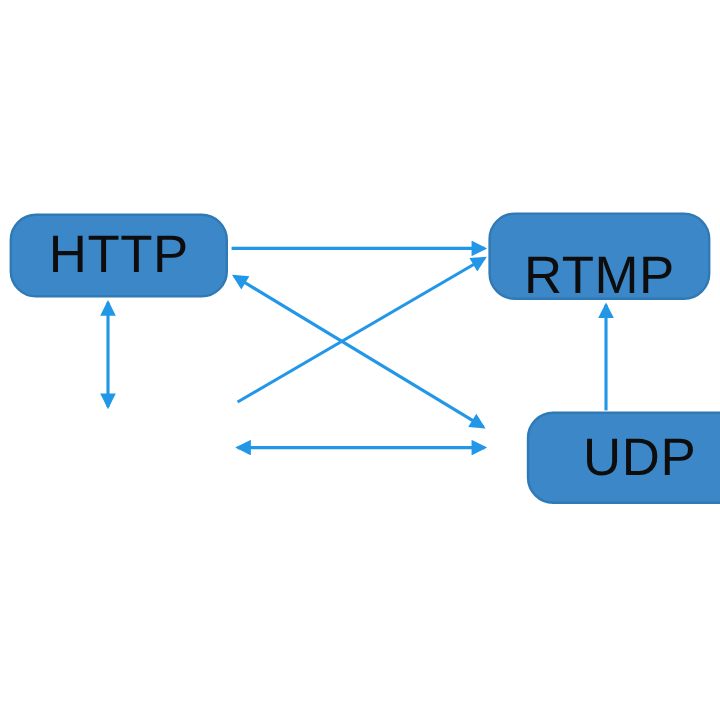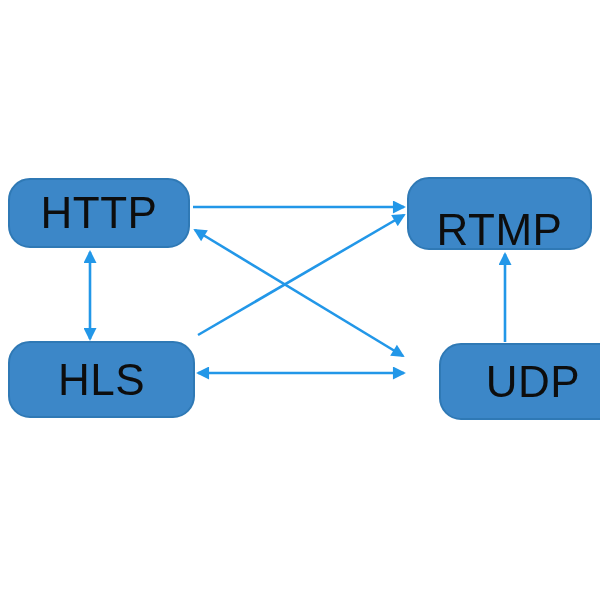--- a/index.html
+++ b/index.html
@@ -51,19 +51,16 @@
       <line x1="195" y1="230" x2="403" y2="356" stroke="#2297e8" stroke-width="2.6" marker-end="url(#arrow)" marker-start="url(#arrow)"></line>
       <line x1="198" y1="335" x2="404" y2="215" stroke="#2297e8" stroke-width="2.6" marker-end="url(#arrow)"></line>
     </svg>
 
   <div class="node" style="left: 8px; top: 178px; width: 182px; height: 70px; background: rgb(60, 135, 200); border: 2px solid rgb(47, 121, 181);">
     <span class="label" style="color: rgb(13, 13, 13);">HTTP</span>
   </div>
   <div class="node" style="left: 407px; top: 177px; width: 185px; height: 73px; background: rgb(60, 135, 200); border: 2px solid rgb(47, 121, 181);">
     <span class="label" style="color: rgb(13, 13, 13); margin-top: 32px;">RTMP</span>
   </div>
-  <div class="node" style="left: 8px; top: 341px; width: 187px; height: 77px; background: rgb(60, 135, 200); border: 2px solid rgb(47, 121, 181);">
-    <span class="label" style="color: rgb(13, 13, 13);">HLS</span>
-  </div>
   <div class="node" style="left: 407px; top: 343px; width: 188px; height: 77px; background: rgb(60, 135, 200); border: 2px solid rgb(47, 121, 181); margin-left: 32px;">
     <span class="label" style="color: rgb(13, 13, 13);">UDP</span>
   </div>
 </div>
 
 </body></html>

